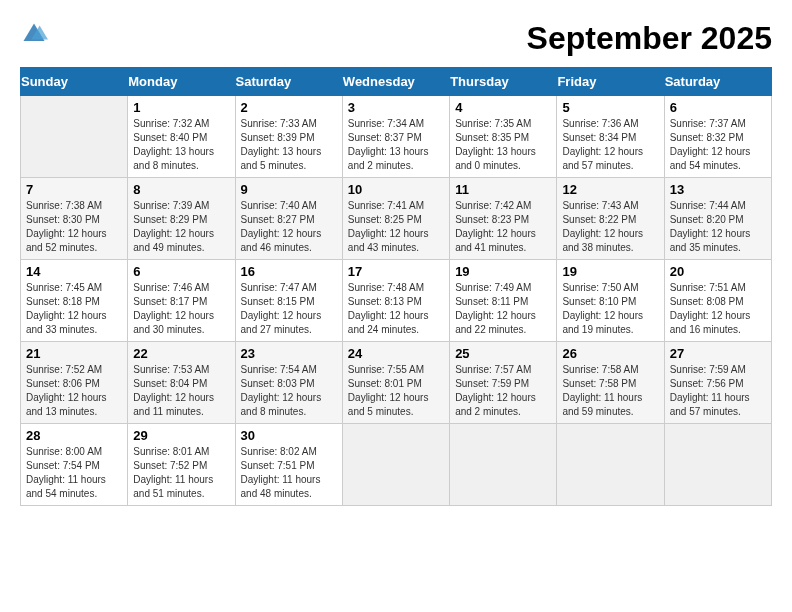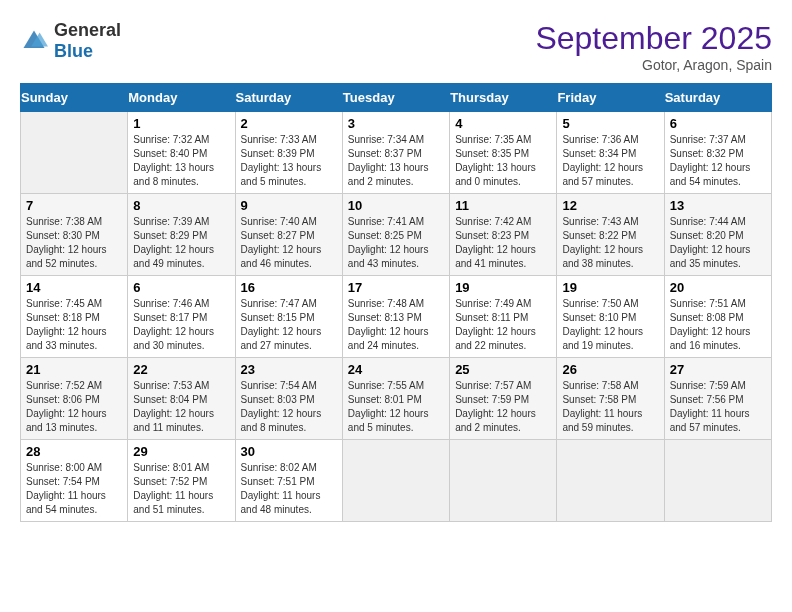--- a/index.html
+++ b/index.html
@@ -23,22 +23,22 @@
     }
     .logo-icon {
       width: 28px;
       height: 28px;
     }
     .title-block {
       text-align: right;
     }
     .month-title {
       font-size: 32px;
-      font-weight: normal;
-      color: #4c1d95;
+      font-weight: bold;
+      color: #000000;
     }
     .location {
       font-size: 14px;
       color: #555;
     }
     table {
       width: 100%;
       border-collapse: collapse;
       font-size: 11px;
     }
@@ -84,38 +84,33 @@
   </style>
 </head>
 <body>
 
 <div class="header">
   <div class="logo">
     <svg class="logo-icon" viewBox="0 0 40 40" xmlns="http://www.w3.org/2000/svg">
       <polygon points="20,5 35,30 5,30" fill="#1a6faf" opacity="0.8"></polygon>
       <polygon points="28,8 40,28 16,28" fill="#4a9fd4" opacity="0.7"></polygon>
     </svg>
-    <div>
-      <span style="font-size:18px;font-weight:bold;color:#333;">General</span><br>
-      <span style="font-size:18px;font-weight:bold;color:#1a6faf;">Blue</span>
-    </div>
   </div>
   <div class="title-block">
     <div class="month-title">September 2025</div>
-    <div class="location">Gotor, Aragon, Spain</div>
   </div>
 </div>
 
 <table>
   <thead>
     <tr>
     <th>Sunday</th>
         <th>Monday</th>
         <th>Saturday</th>
-        <th>Tuesday</th>
+        <th>Wednesday</th>
         <th>Thursday</th>
         <th>Friday</th>
         <th>Saturday</th>
       </tr>
   </thead>
   <tbody id="calendar-body">
   <tr>
         <td class="empty-cell"></td>
         <td>
           <span class="day-num">1</span>

